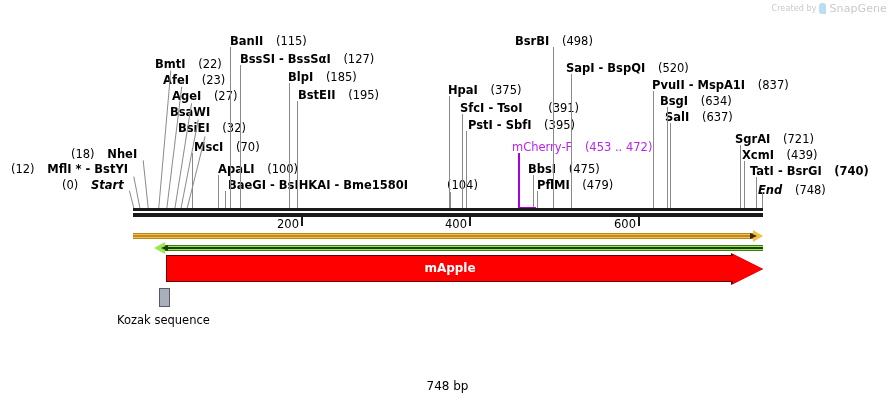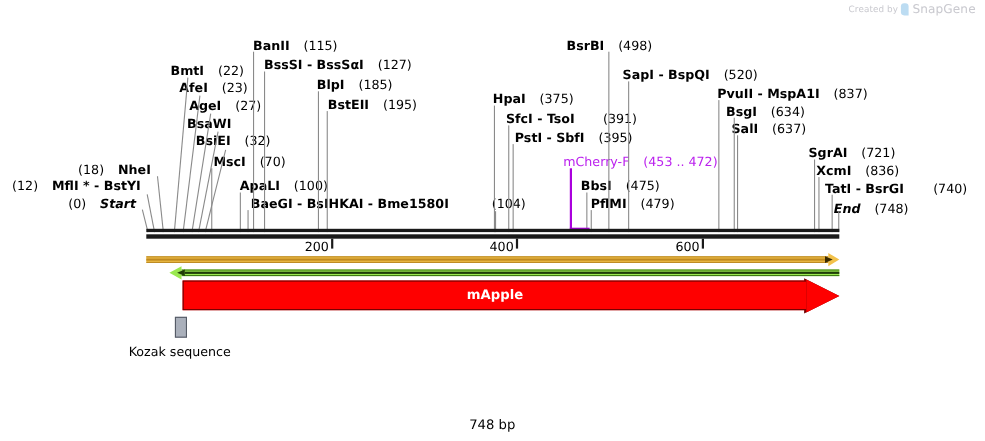--- a/index.html
+++ b/index.html
@@ -326,41 +326,41 @@
       <span class="pos" style="margin-left:9px;">(453 .. 472)</span>
     </div>
 
     <div class="lbl" style="left:71px; top:148px;">
       <span class="pos">(18)</span>
       <span class="nm" style="margin-left:9px;">NheI</span>
     </div>
 
     <div class="lbl" style="left:742px; top:149px;">
       <span class="nm">XcmI</span>
-      <span class="pos" style="margin-left:9px;">(836)</span>
+      <span class="pos" style="margin-left:9px;">(439)</span>
     </div>
 
     <div class="lbl" style="left:218px; top:163px;">
       <span class="nm">ApaLI</span>
       <span class="pos" style="margin-left:9px;">(100)</span>
     </div>
 
     <div class="lbl" style="left:528px; top:163px;">
       <span class="nm">BbsI</span>
       <span class="pos" style="margin-left:9px;">(475)</span>
     </div>
 
     <div class="lbl" style="left:11px; top:163px;">
       <span class="pos">(12)</span>
       <span class="nm" style="margin-left:9px;">MflI * - BstYI</span>
     </div>
 
     <div class="lbl" style="left:750px; top:165px;">
       <span class="nm">TatI - BsrGI</span>
-      <span class="pos" style="margin-left:23px;">(740)</span>
+      <span class="pos" style="margin-left:9px;font-weight:bold;">(740)</span>
     </div>
 
     <div class="lbl" style="left:228px; top:179px;">
       <span class="nm">BaeGI - BsIHKAI - Bme1580I</span>
     </div>
 
     <div class="lbl" style="left:537px; top:179px;">
       <span class="nm">PflMI</span>
       <span class="pos" style="margin-left:9px;">(479)</span>
     </div>

